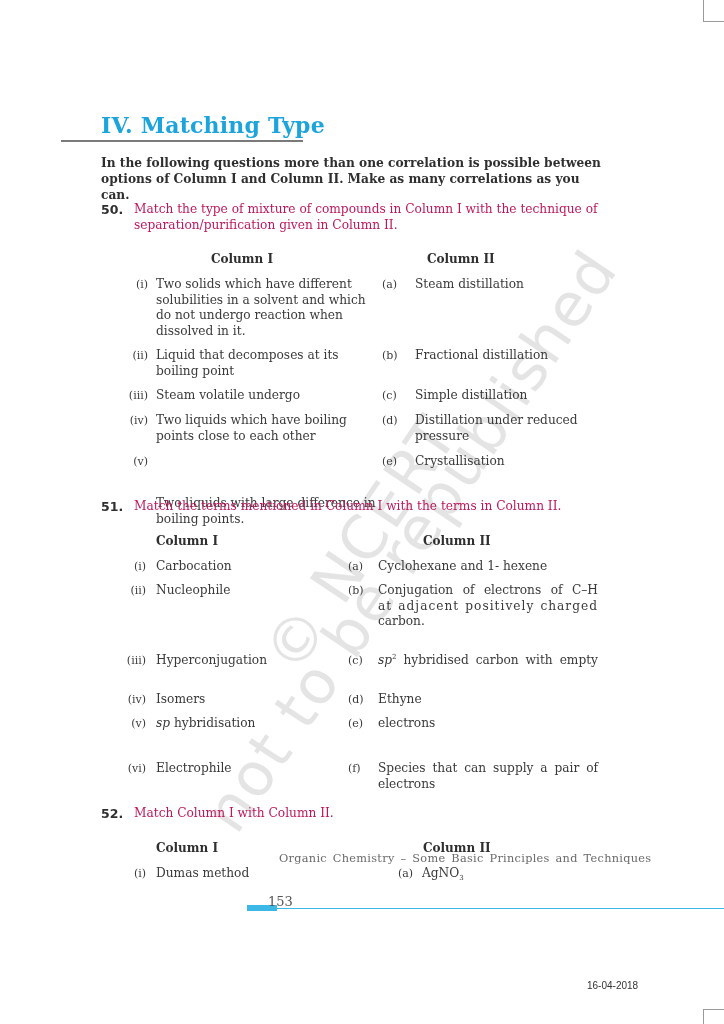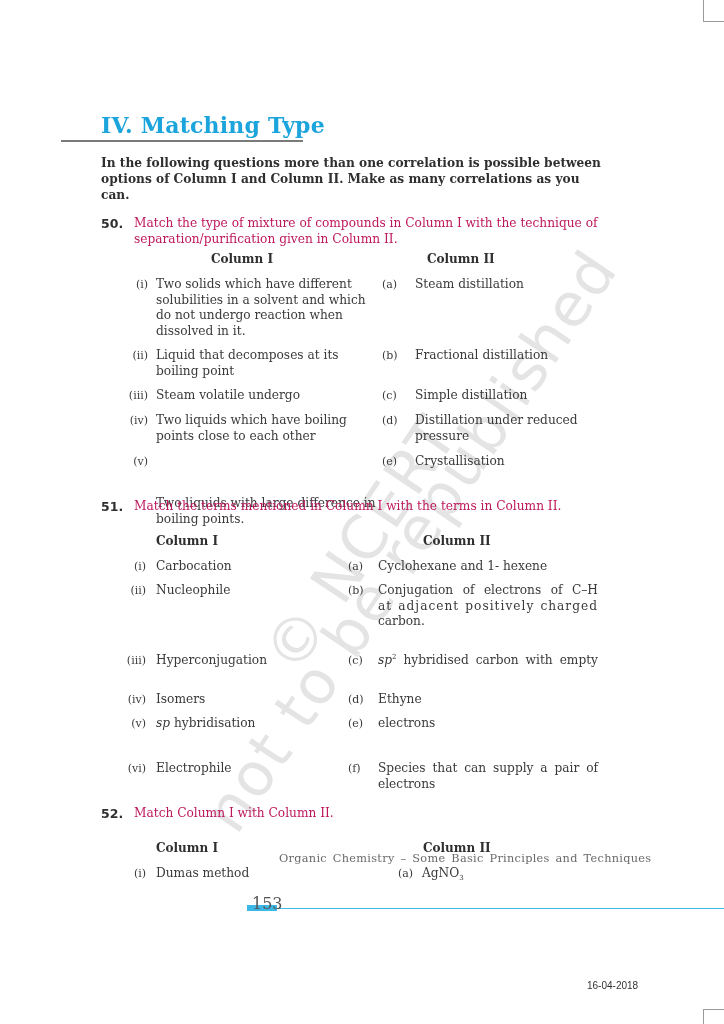--- a/index.html
+++ b/index.html
@@ -136,23 +136,23 @@
     .footer-line {
       position: absolute;
       left: 277px;
       top: 908px;
       width: 447px;
       height: 1px;
       background: #3cb8e6;
     }
     .footer-page {
       position: absolute;
-      left: 252px;
+      left: 268px;
       top: 894px;
-      font-size: 16px;
+      font-size: 13px;
       color: #555;
     }
     .footer-text {
       position: absolute;
       left: 279px;
       top: 852px;
       font-size: 11.3px;
       letter-spacing: 0.3px;
       color: #6a6a6a;
       word-spacing: 2px;
@@ -177,21 +177,21 @@
 
 <div class="watermark">
   <div class="wm-line wm-1">© NCERT</div>
   <div class="wm-line wm-2">not to be republished</div>
 </div>
 
 <h2 class="section-title">IV. Matching Type</h2>
 <div class="title-rule"></div>
 <p class="intro">In the following questions more than one correlation is possible between options of Column I and Column II. Make as many correlations as you can.</p>
 
-<div class="q" style="top:216px;">
+<div class="q" style="top:202px;">
   <span class="q-num">50.</span>
   <div class="q-text">Match the type of mixture of compounds in Column I with the technique of separation/purification given in Column II.</div>
 </div>
 
 <div class="col-head" style="left:211px; top:252px;">Column I</div>
 <div class="col-head" style="left:427px; top:252px;">Column II</div>
 
 <div class="row" style="left:0; top:277px; width:724px;">
   <span class="roman" style="left:118px;">(i)</span>
   <span class="item-text" style="left:156px; width:216px;">Two solids which have different solubilities in a solvent and which do not undergo reaction when dissolved in it.</span>

